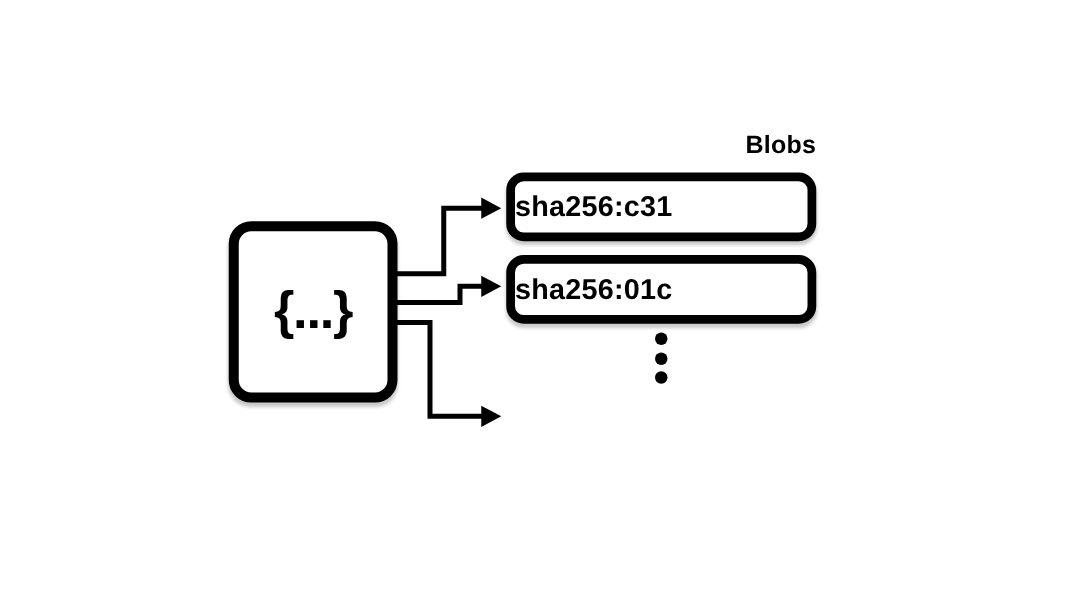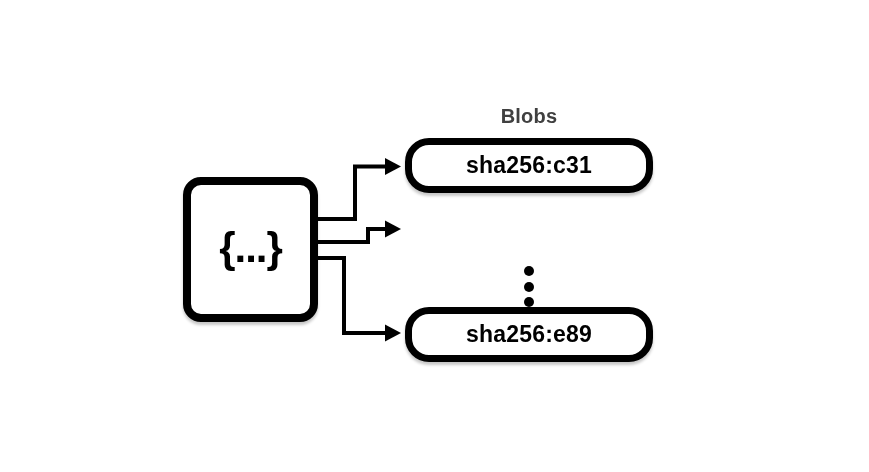--- a/index.html
+++ b/index.html
@@ -10,24 +10,24 @@
   }
   .canvas {
     position: relative;
     width: 869px;
     height: 472px;
     background: #ffffff;
     overflow: hidden;
   }
   .label {
     position: absolute;
-    text-align: center;
+    text-align: right;
     font-weight: 700;
     font-size: 20px;
-    color: #404040;
+    color: #000000;
     letter-spacing: 0.2px;
   }
   .manifest-label {
     left: 183px;
     top: 144px;
     width: 135px;
   }
   .blobs-title {
     left: 405px;
     top: 105px;
@@ -56,26 +56,26 @@
     line-height: 1;
     padding-bottom: 4px;
   }
   .blob-box {
     position: absolute;
     left: 405px;
     width: 248px;
     height: 55px;
     box-sizing: border-box;
     border: 7px solid #000000;
-    border-radius: 24px;
+    border-radius: 14px;
     background: #ffffff;
     box-shadow: 0 3px 3px rgba(0,0,0,0.22);
     display: flex;
     align-items: center;
-    justify-content: center;
+    justify-content: flex-start;
   }
   .blob-box-1 { top: 138px; }
   .blob-box-2 { top: 204px; }
   .blob-box-3 { top: 307px; }
   .blob-label {
     font-weight: 700;
     font-size: 23px;
     color: #000000;
     letter-spacing: 0.2px;
   }
@@ -121,30 +121,30 @@
   <div class="manifest-box">
     <span class="manifest-content">{...}</span>
   </div>
 
   <div class="label blobs-title">Blobs</div>
 
   <div class="blob-box blob-box-1">
     <span class="blob-label">sha256:c31</span>
   </div>
 
+  <div class="blob-box blob-box-2">
+    <span class="blob-label">sha256:01c</span>
+  </div>
 
   <div class="ellipsis">
     <span class="dot"></span>
     <span class="dot"></span>
     <span class="dot"></span>
   </div>
 
-  <div class="blob-box blob-box-3">
-    <span class="blob-label">sha256:e89</span>
-  </div>
 
   <svg class="arrows" width="869" height="472" viewBox="0 0 869 472">
     <path class="arrow-line" d="M316 219 H355 V166.5 H386"></path>
     <polygon class="arrow-head" points="385,158 401,166.5 385,175"></polygon>
 
     <path class="arrow-line" d="M316 242 H368 V229 H386"></path>
     <polygon class="arrow-head" points="385,220.5 401,229 385,237.5"></polygon>
 
     <path class="arrow-line" d="M316 258 H344 V333 H386"></path>
     <polygon class="arrow-head" points="385,324.5 401,333 385,341.5"></polygon>

